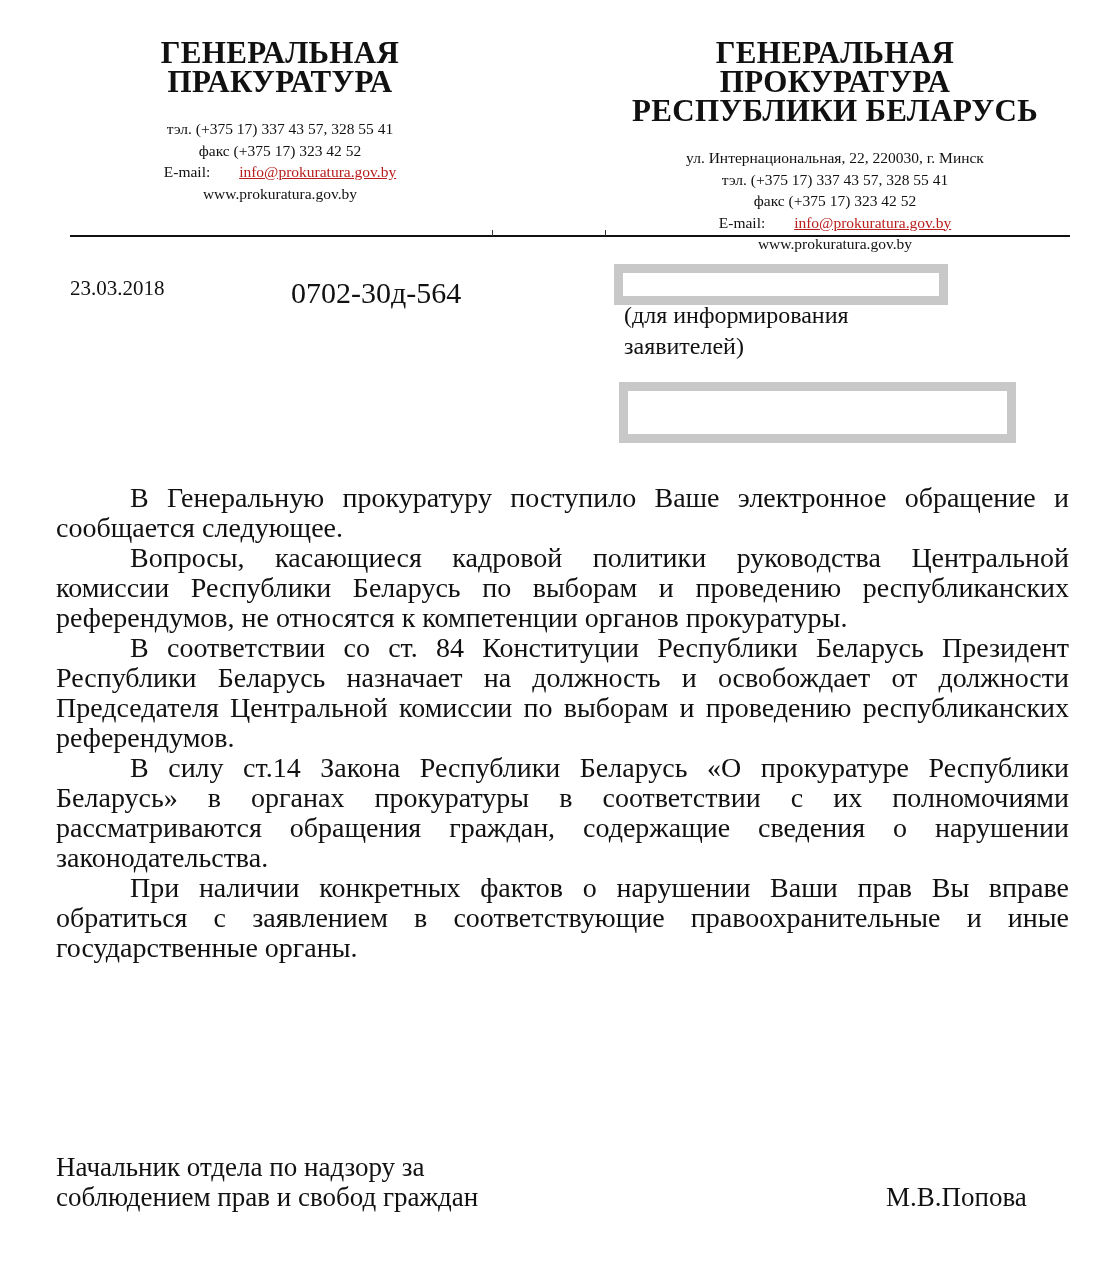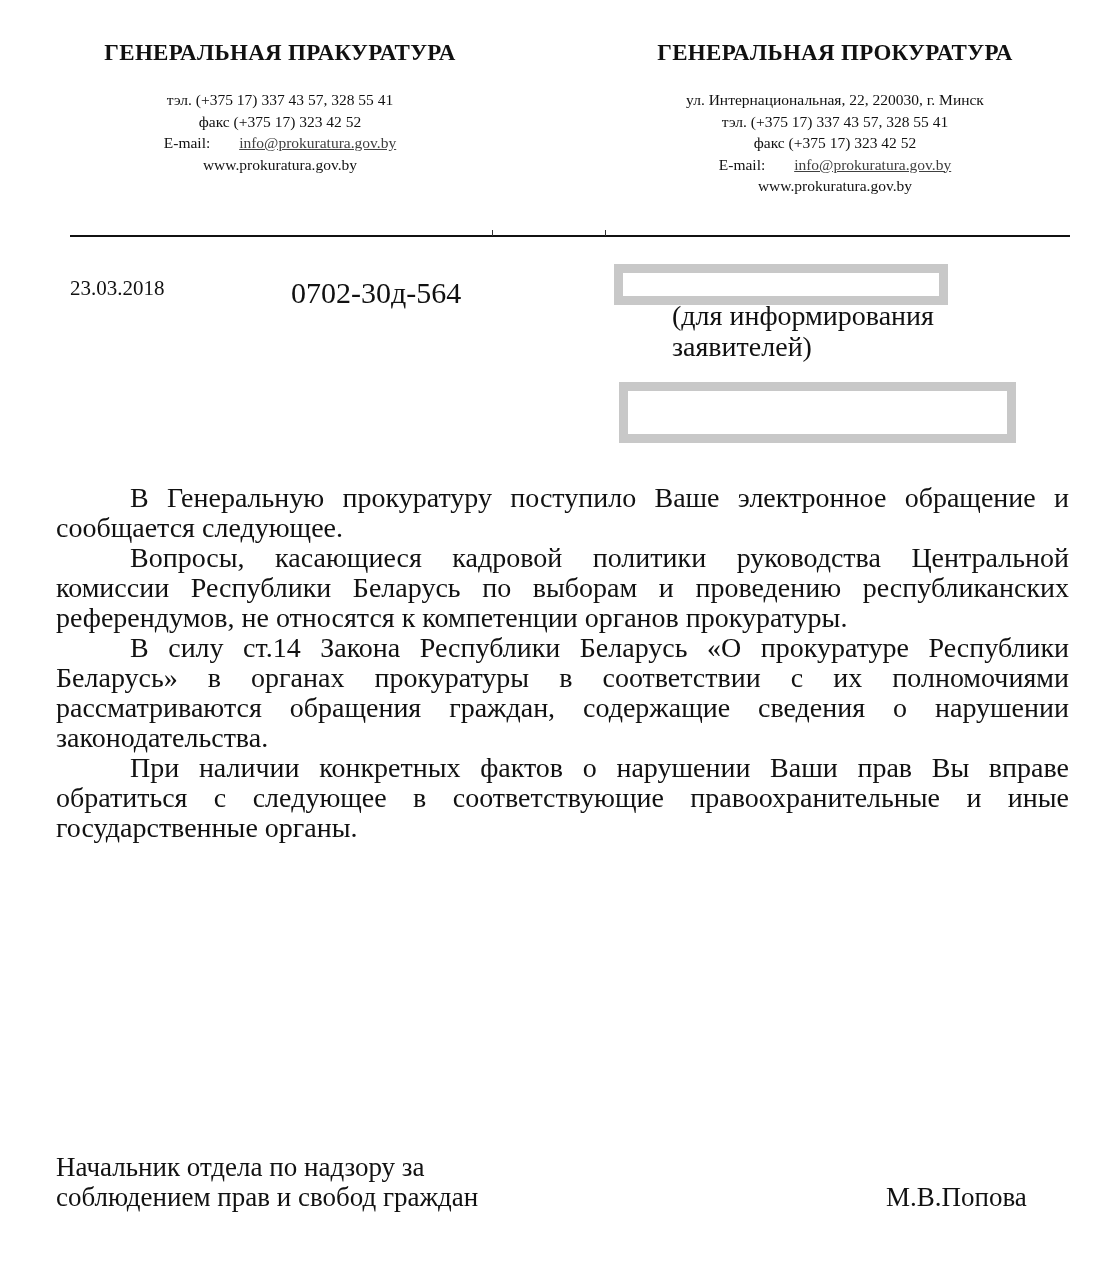--- a/index.html
+++ b/index.html
@@ -1,50 +1,51 @@
 <!DOCTYPE html>
 <html><head>
   <meta charset="utf-8">
   <style>
     html, body { margin: 0; padding: 0; background: #ffffff; }
     body { width: 1108px; height: 1280px; position: relative; overflow: hidden; color: #111; font-family: "Liberation Serif", "DejaVu Serif", serif; }
     .hdr { position: absolute; top: 38px; text-align: center; }
     .hdr-left { left: 60px; width: 440px; }
     .hdr-right { left: 615px; width: 440px; }
-    .org { font-weight: bold; font-size: 23px; line-height: 29px; letter-spacing: 0.3px; }
+    .org { font-weight: bold; font-size: 31px; line-height: 29px; letter-spacing: 0.3px; }
     .addr { margin-top: 22px; font-size: 15.5px; line-height: 21.5px; }
-    .addr a { color: #404040; text-decoration: underline; margin-left: 25px; }
+    .addr a { color: #b91c1c; text-decoration: underline; margin-left: 25px; }
     .rule { position: absolute; top: 235px; left: 70px; width: 1000px; height: 2px; background: #111; }
     .tick { position: absolute; top: 230px; width: 1px; height: 6px; background: #333; }
     .date { position: absolute; top: 276px; left: 70px; font-size: 21px; }
     .regno { position: absolute; top: 276px; left: 291px; font-size: 30px; }
     .redact { position: absolute; border: 9px solid #c8c8c8; background: #fff; box-sizing: border-box; }
     .r1 { left: 614px; top: 264px; width: 334px; height: 41px; }
     .r2 { left: 619px; top: 382px; width: 397px; height: 61px; }
-    .addressee-note { position: absolute; left: 624px; top: 300px; font-size: 28px; line-height: 31px; width: 330px; margin-left: 48px; }
+    .addressee-note { position: absolute; left: 624px; top: 300px; font-size: 24px; line-height: 31px; width: 330px; }
     .body { position: absolute; left: 56px; top: 483px; width: 1013px; font-size: 28px; line-height: 30px; }
     .body p { margin: 0; text-align: justify; text-indent: 74px; }
     .sig { position: absolute; left: 56px; top: 1152px; font-size: 27px; line-height: 30px; }
     .signame { position: absolute; left: 886px; top: 1182px; font-size: 27px; line-height: 30px; }
   </style>
 </head>
 <body>
 
 <div class="hdr hdr-left">
   <div class="org">ГЕНЕРАЛЬНАЯ ПРАКУРАТУРА</div>
   <div class="addr">
     <div>тэл. (+375 17) 337 43 57, 328 55 41</div>
     <div>факс (+375 17) 323 42 52</div>
     <div><span>E-mail: </span><a>info@prokuratura.gov.by</a></div>
     <div>www.prokuratura.gov.by</div>
   </div>
 </div>
 
 <div class="hdr hdr-right">
   <div class="org">ГЕНЕРАЛЬНАЯ ПРОКУРАТУРА</div>
+  <div class="org">РЕСПУБЛИКИ БЕЛАРУСЬ</div>
   <div class="addr">
     <div>ул. Интернациональная, 22, 220030, г. Минск</div>
     <div>тэл. (+375 17) 337 43 57, 328 55 41</div>
     <div>факс (+375 17) 323 42 52</div>
     <div><span>E-mail: </span><a>info@prokuratura.gov.by</a></div>
     <div>www.prokuratura.gov.by</div>
   </div>
 </div>
 
 <div class="rule"></div>
@@ -54,21 +55,22 @@
 <div class="date">23.03.2018</div>
 <div class="regno">0702-30д-564</div>
 
 <div class="redact r1"></div>
 <div class="addressee-note">(для информирования заявителей)</div>
 <div class="redact r2"></div>
 
 <div class="body">
   <p>В Генеральную прокуратуру поступило Ваше электронное обращение и сообщается следующее.</p>
   <p>Вопросы, касающиеся кадровой политики руководства Центральной комиссии Республики Беларусь по выборам и проведению республиканских референдумов, не относятся к компетенции органов прокуратуры.</p>
+  <p>В соответствии со ст. 84 Конституции Республики Беларусь Президент Республики Беларусь назначает на должность и освобождает от должности Председателя Центральной комиссии по выборам и проведению республиканских референдумов.</p>
   <p>В силу ст.14 Закона Республики Беларусь «О прокуратуре Республики Беларусь» в органах прокуратуры в соответствии с их полномочиями рассматриваются обращения граждан, содержащие сведения о нарушении законодательства.</p>
-  <p>При наличии конкретных фактов о нарушении Ваши прав Вы вправе обратиться с следующее в соответствующие правоохранительные и иные государственные органы.</p>
+  <p>При наличии конкретных фактов о нарушении Ваши прав Вы вправе обратиться с заявлением в соответствующие правоохранительные и иные государственные органы.</p>
 </div>
 
 <div class="sig">
   <div>Начальник отдела по надзору за</div>
   <div>соблюдением прав и свобод граждан</div>
 </div>
 <div class="signame">М.В.Попова</div>
 
 </body></html>

